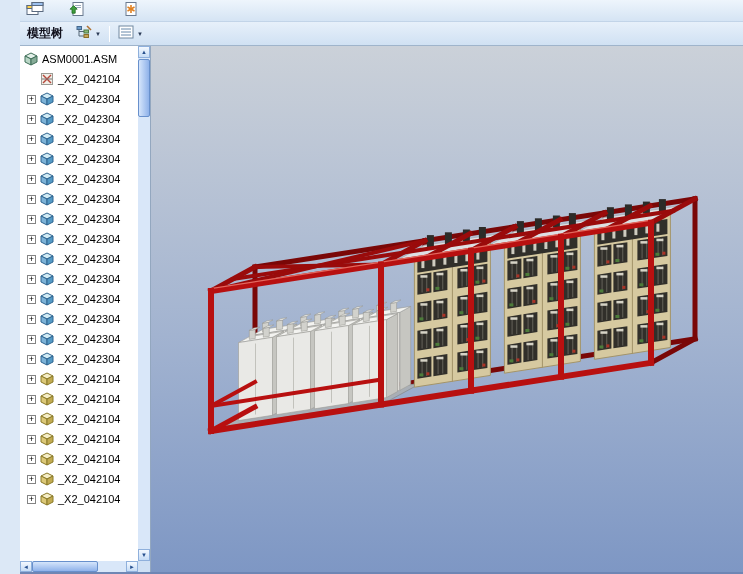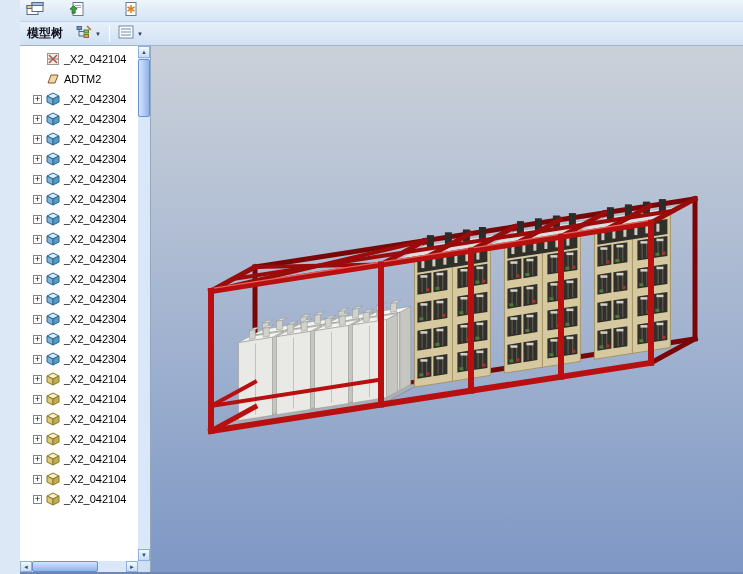--- a/index.html
+++ b/index.html
@@ -19,21 +19,21 @@
   .mt-title { font-size:12px; font-weight:bold; color:#10101c; margin-right:12px; }
   .chev { font-size:6px; color:#2a3a55; margin-left:3px; }
   .vsep { width:1px; height:16px; background:#a9bdd2; border-right:1px solid #fff; margin:0 7px; }
 
   
   .main { flex:1; display:flex; min-height:0; }
 
   
   .tree-panel { width:131px; position:relative; background:#fff; border-right:1px solid #93a7bf; }
   .tree-list { position:absolute; top:3px; left:0; right:12px; bottom:11px; overflow:hidden; }
-  .tree-row { height:20px; display:flex; align-items:center; padding-left:13px; white-space:nowrap; }
+  .tree-row { height:20px; display:flex; align-items:center; padding-left:7px; white-space:nowrap; }
   .tree-row.root { padding-left:4px; }
   .expander { width:9px; height:9px; border:1px solid #848484; background:#fff; color:#000;
               font-size:9px; line-height:7px; text-align:center; margin-right:4px; flex:0 0 9px; }
   .expander.ghost { visibility:hidden; }
   .ticon { width:14px; height:14px; margin-right:4px; flex:0 0 14px; display:inline-flex; }
   .ticon svg { display:block; }
   .tlabel { font-size:11px; color:#000; }
 
   
   .vscroll { position:absolute; top:0; right:0; bottom:11px; width:12px; background:#d9e7f9; }
@@ -120,40 +120,41 @@
         </svg>
       </span>
       <span class="chev">▼</span>
     </button>
   </div>
 
   <div class="main">
 
     <div class="tree-panel">
       <div class="tree-list" id="tree-list">
+          <div class="tree-row root">
+            <span class="ticon">
+              <svg width="14" height="14" viewBox="0 0 14 14">
+                <polygon points="1,4 7,1 13,4 7,7" fill="#e3f0e9" stroke="#3f6e58"></polygon>
+                <polygon points="1,4 7,7 7,13 1,10" fill="#b9d6c6" stroke="#3f6e58"></polygon>
+                <polygon points="13,4 7,7 7,13 13,10" fill="#86ab97" stroke="#3f6e58"></polygon>
+              </svg>
+            </span>
+            <span class="tlabel">ASM0001.ASM</span>
+          </div>
           <div class="tree-row">
             <span class="expander ghost"></span>
             <span class="ticon">
               <svg width="14" height="14" viewBox="0 0 14 14">
                 <rect x="1.5" y="1.5" width="11" height="11" fill="#f2efe8" stroke="#9a9a94"></rect>
                 <line x1="3" y1="11" x2="11" y2="3" stroke="#b5483c" stroke-width="1.5"></line>
                 <line x1="3" y1="3" x2="11" y2="11" stroke="#b5483c" stroke-width="1.5"></line>
                 <line x1="2" y1="7" x2="12" y2="7" stroke="#777777"></line>
               </svg>
             </span>
             <span class="tlabel">_X2_042104</span>
-          </div>
-          <div class="tree-row">
-            <span class="expander ghost"></span>
-            <span class="ticon">
-              <svg width="14" height="14" viewBox="0 0 14 14">
-                <polygon points="2,11 5,3 12,3 9,11" fill="#ecd7ae" stroke="#91551f"></polygon>
-              </svg>
-            </span>
-            <span class="tlabel">ADTM2</span>
           </div>
           <div class="tree-row">
             <span class="expander">+</span>
             <span class="ticon">
               <svg width="14" height="14" viewBox="0 0 14 14">
                 <polygon points="1,4 7,1 13,4 7,7" fill="#d2ecf6" stroke="#2f6590"></polygon>
                 <polygon points="1,4 7,7 7,13 1,10" fill="#7db3d8" stroke="#2f6590"></polygon>
                 <polygon points="13,4 7,7 7,13 13,10" fill="#549ac6" stroke="#2f6590"></polygon>
               </svg>
             </span>

